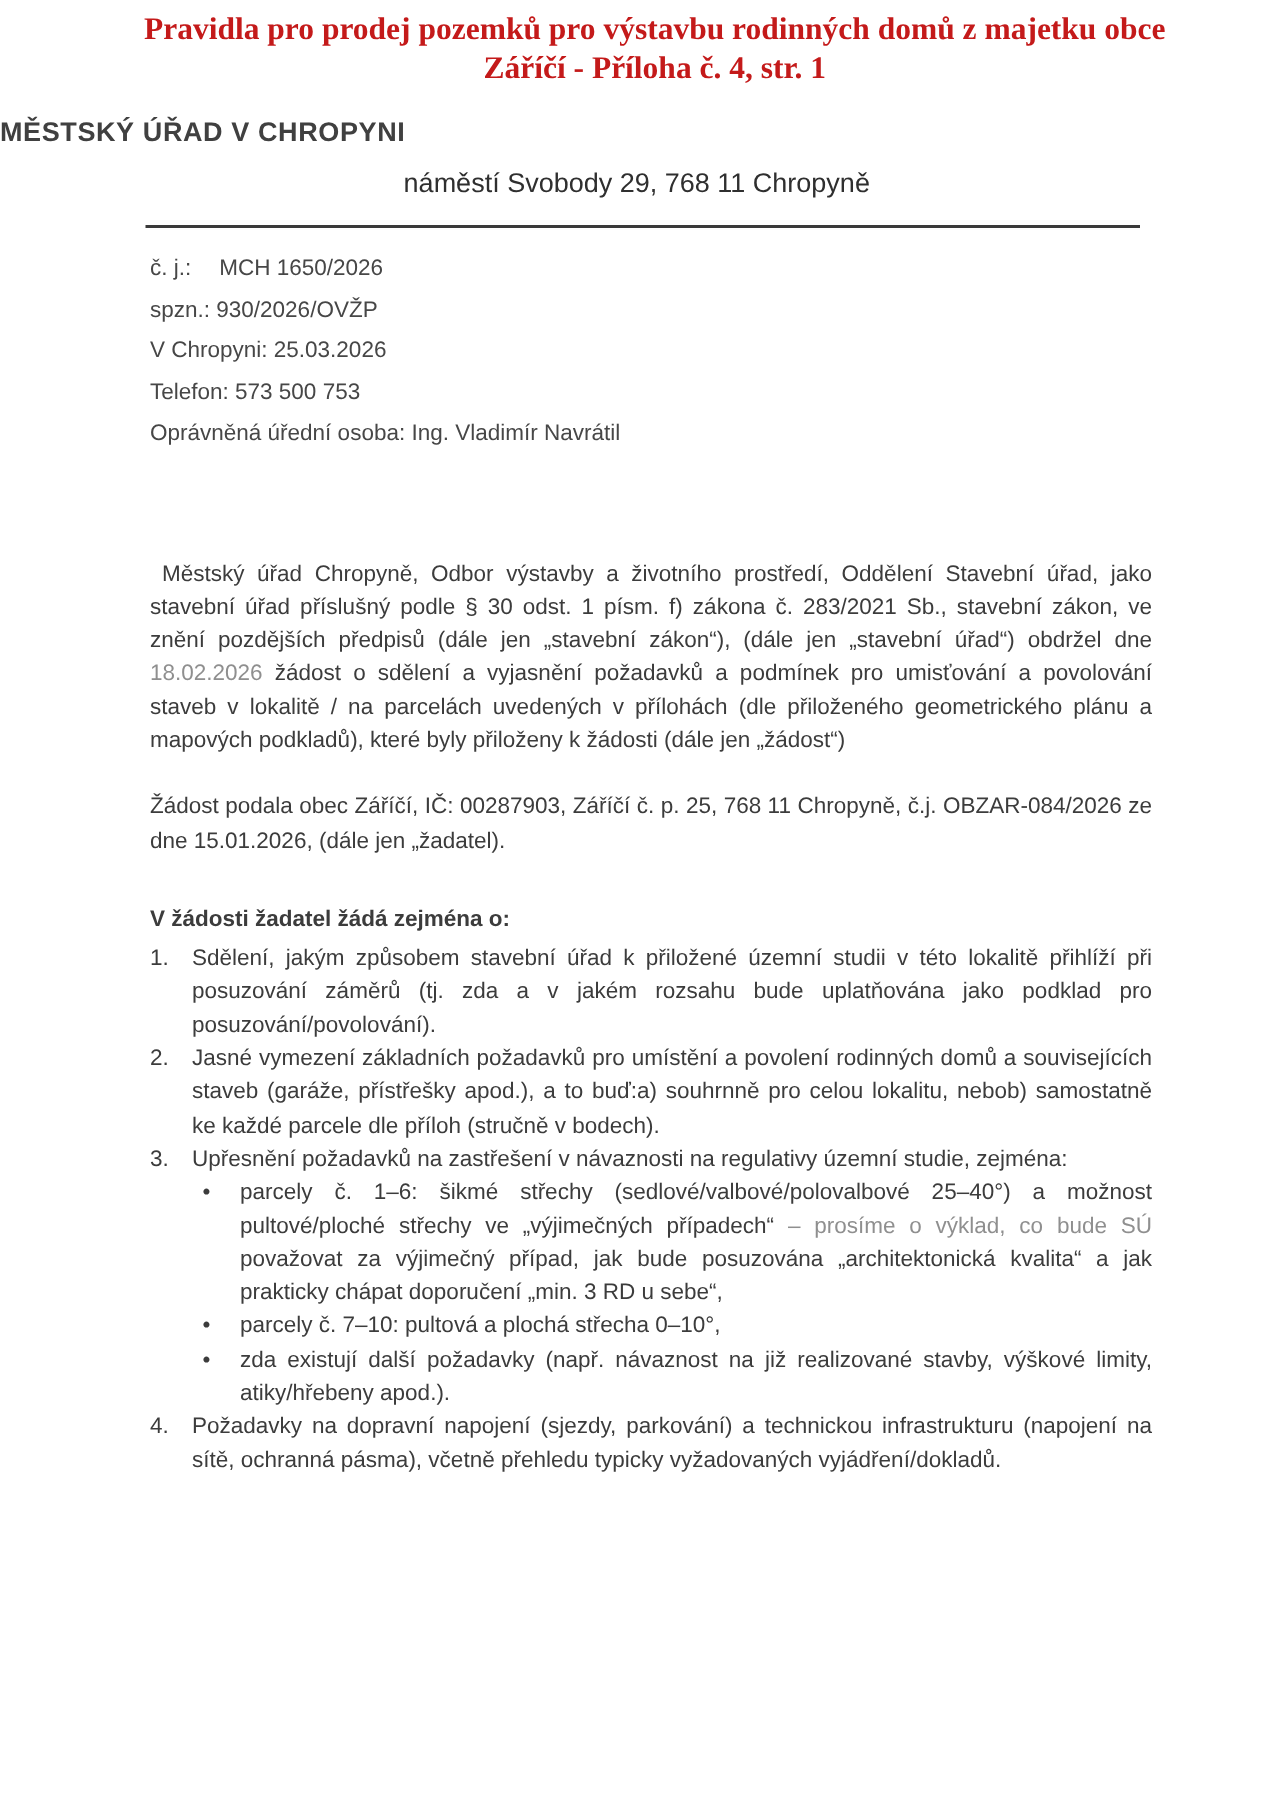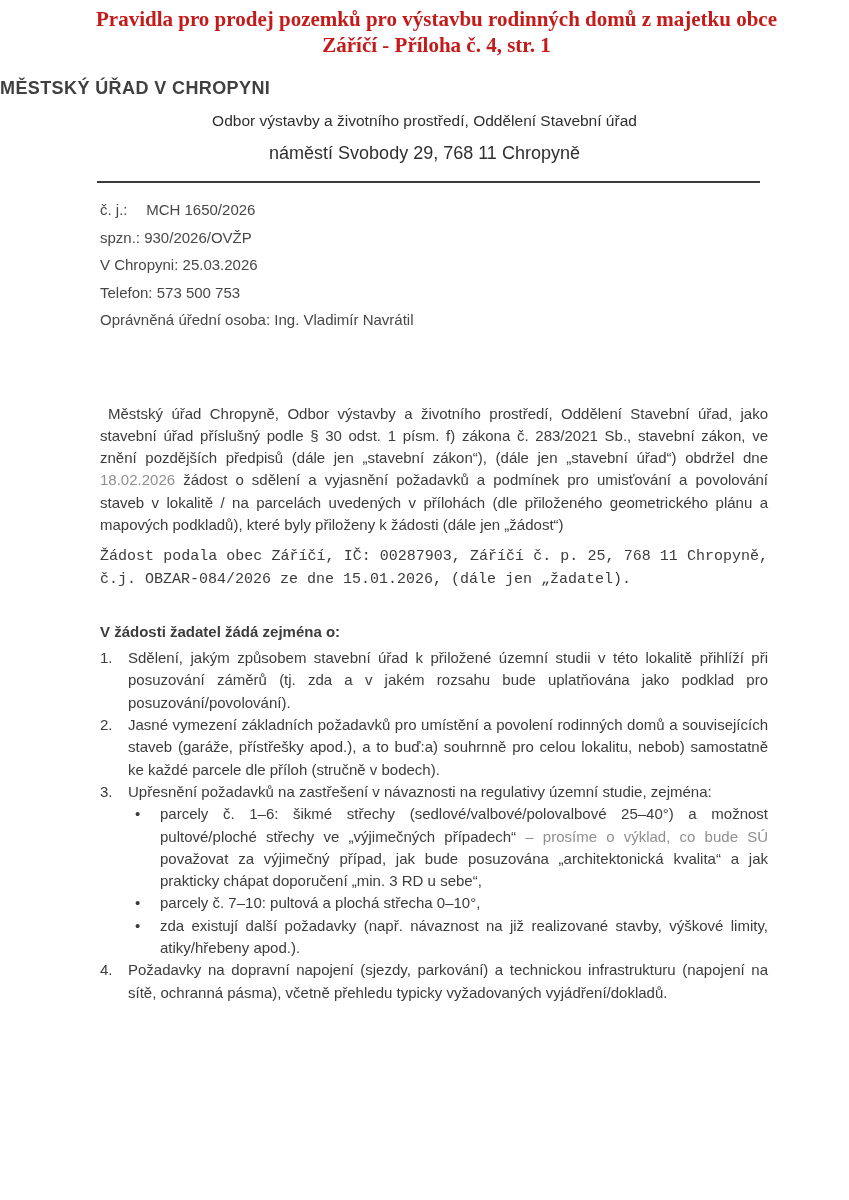--- a/index.html
+++ b/index.html
@@ -77,21 +77,21 @@
 
   
   .para {
     margin: 0 81px 0 100px;
     font-size: 15px;
     line-height: 22.3px;
     text-align: justify;
     color: #3c3c3c;
   }
   .para1 { margin-top: 69px; text-indent: 8px; }
-  .para2 { margin-top: 10px; font-family: Liberation Mono, monospace; }
+  .para2 { margin-top: 22px; }
   .list-intro { margin-top: 30px; text-align: left; font-weight: bold; }
 
   .faded { color: #8f8f8f; }
 
   
   .olist { margin: 4px 81px 0 100px; }
   .li { display: flex; }
   .li .num {
     flex: 0 0 28px;
     font-size: 15px;
@@ -127,21 +127,20 @@
 <body>
 
 <div class="page">
 
   <div class="banner">
     <div>Pravidla pro prodej pozemků pro výstavbu rodinných domů z majetku obce</div>
     <div>Záříčí - Příloha č. 4, str. 1</div>
   </div>
 
   <div class="office">MĚSTSKÝ ÚŘAD V CHROPYNI</div>
-  <div class="dept">Odbor výstavby a životního prostředí, Oddělení Stavební úřad</div>
   <div class="addr">náměstí Svobody 29, 768 11 Chropyně</div>
 
   <div class="rule"></div>
 
   <div class="meta">
     <div><span class="lbl">č. j.:</span> <span>MCH 1650/2026</span></div>
     <div>spzn.: 930/2026/OVŽP</div>
     <div>V Chropyni: 25.03.2026</div>
     <div>Telefon: 573 500 753</div>
     <div>Oprávněná úřední osoba: Ing. Vladimír Navrátil</div>

